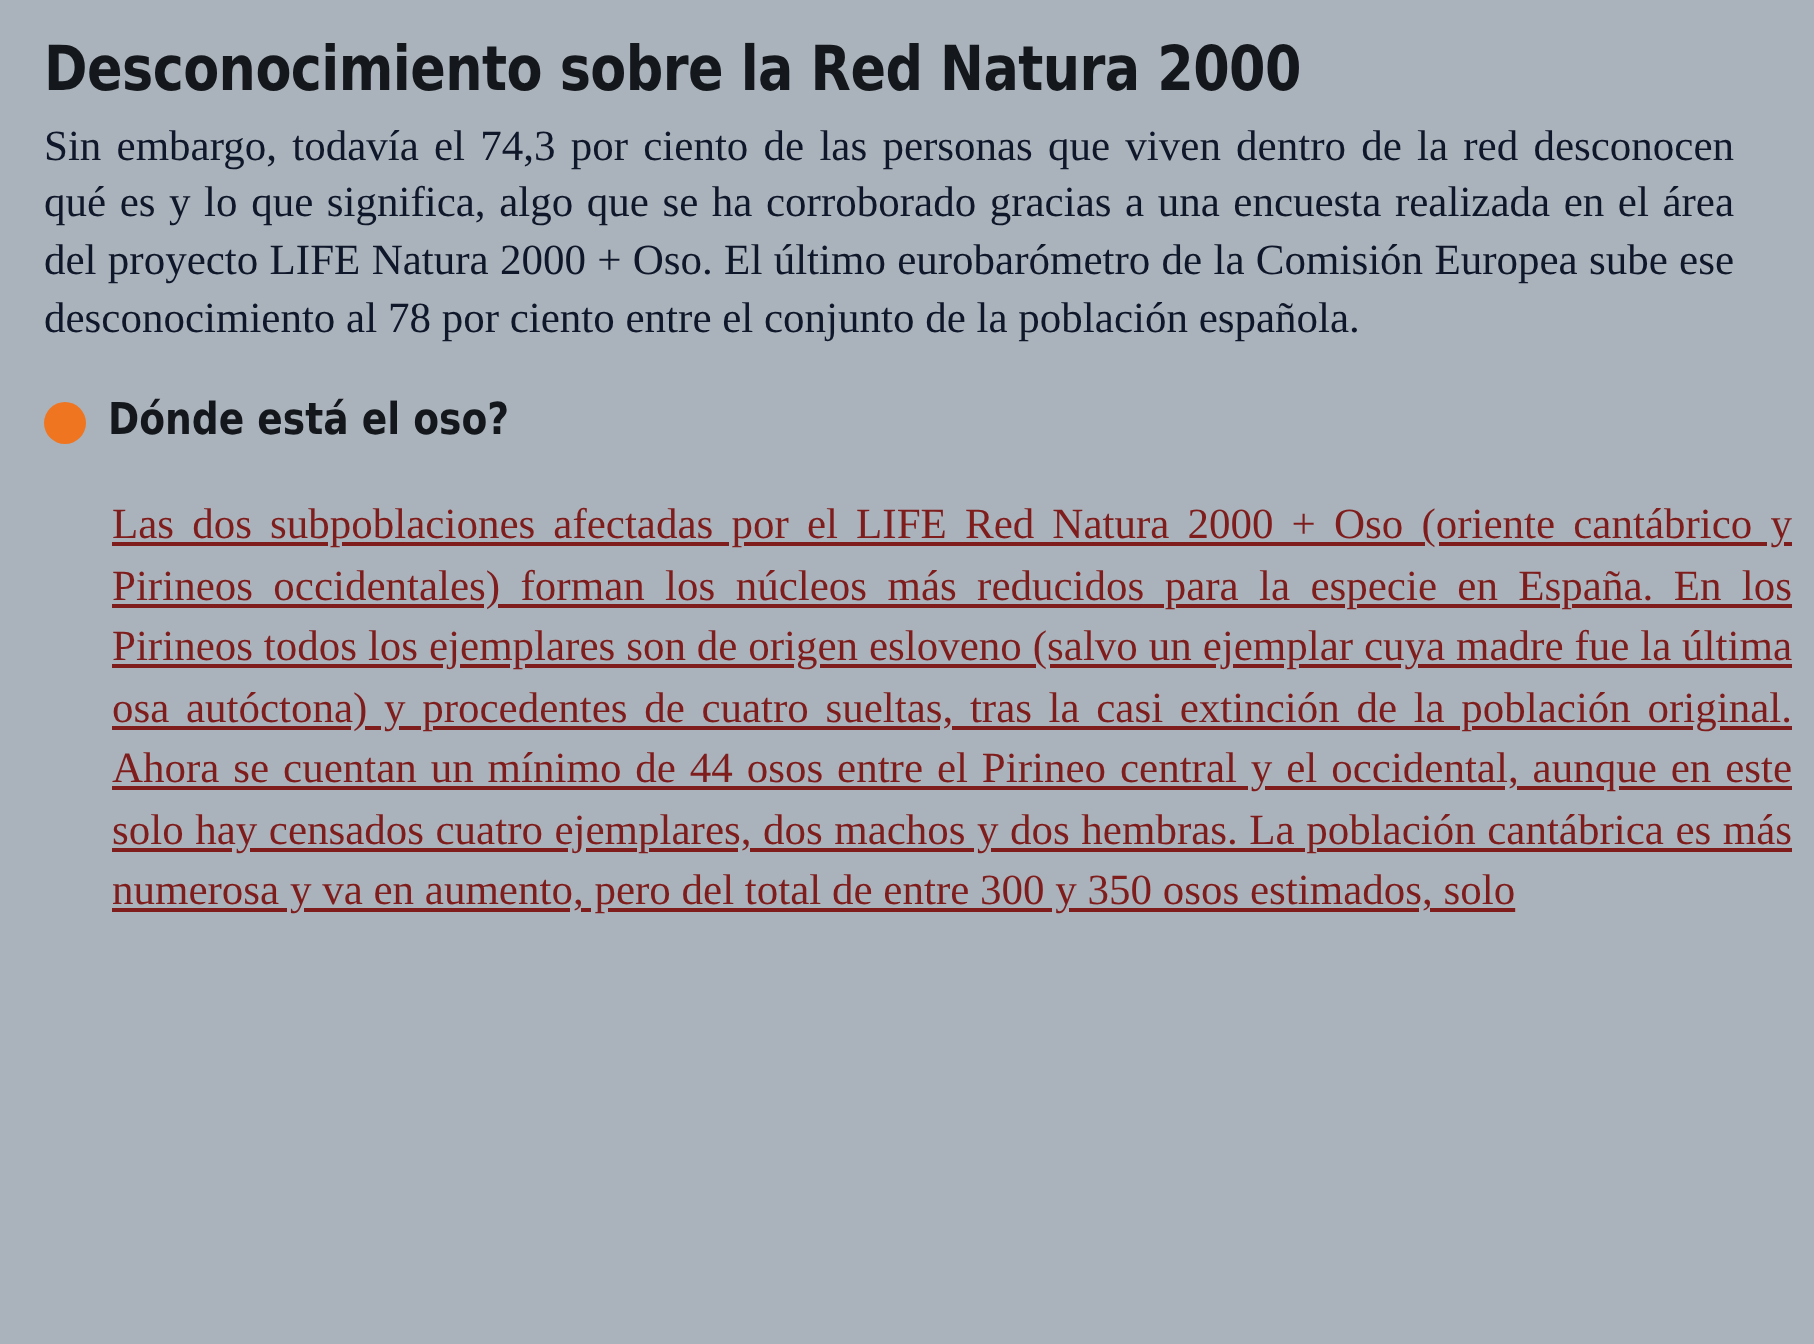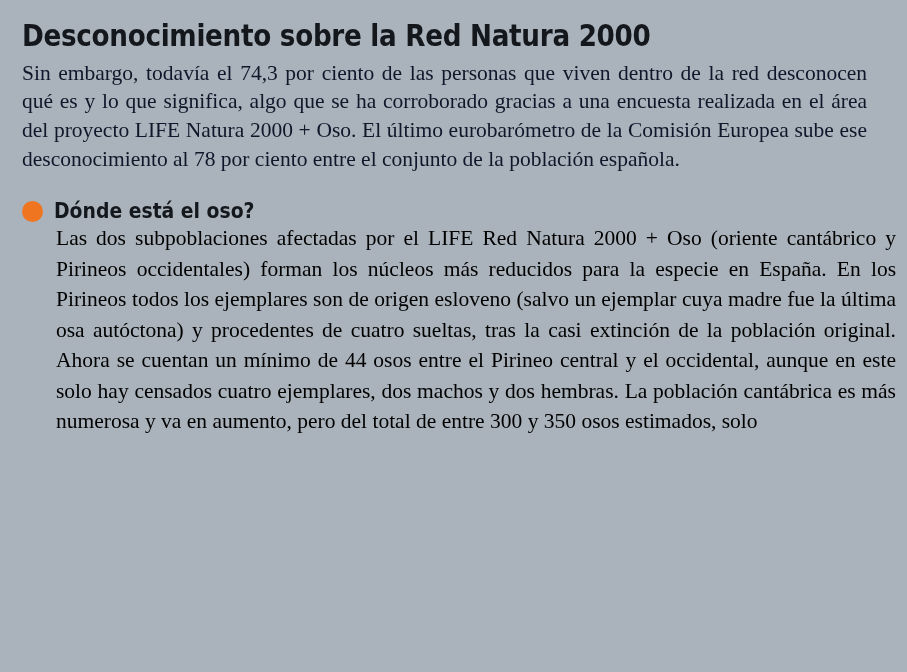--- a/index.html
+++ b/index.html
@@ -37,21 +37,21 @@
     line-height: 1.33;
     margin: 0;
     text-align: justify;
     width: 845px;
     color: #0f172a;
   }
   .subhead-row {
     display: flex;
     align-items: center;
     margin-top: 26px;
-    margin-bottom: 0;
+    margin-bottom: 24px;
   }
   .bullet-dot {
     width: 21px;
     height: 21px;
     border-radius: 50%;
     background: #ef7521;
     flex: 0 0 auto;
     margin-right: 11px;
   }
   .subhead {
@@ -65,21 +65,22 @@
   }
   .body-block {
     margin-left: 34px;
     width: 840px;
   }
   .body-par {
     font-size: 21.5px;
     line-height: 1.42;
     text-align: justify;
     margin: 0;
-    color: #000000;
+    color: #7f1d1d;
+    text-decoration: underline;
   }
 </style>
 </head>
 <body>
 
 <div class="page">
 
   <h1 class="headline">Desconocimiento sobre la Red Natura 2000</h1>
 
   <p class="lead">Sin embargo, todavía el 74,3 por ciento de las personas que viven dentro de la red desconocen qué es y lo que significa, algo que se ha corroborado gracias a una encuesta realizada en el área del proyecto LIFE Natura 2000 + Oso. El último eurobarómetro de la Comisión Europea sube ese desconocimiento al 78 por ciento entre el conjunto de la población española.</p>

